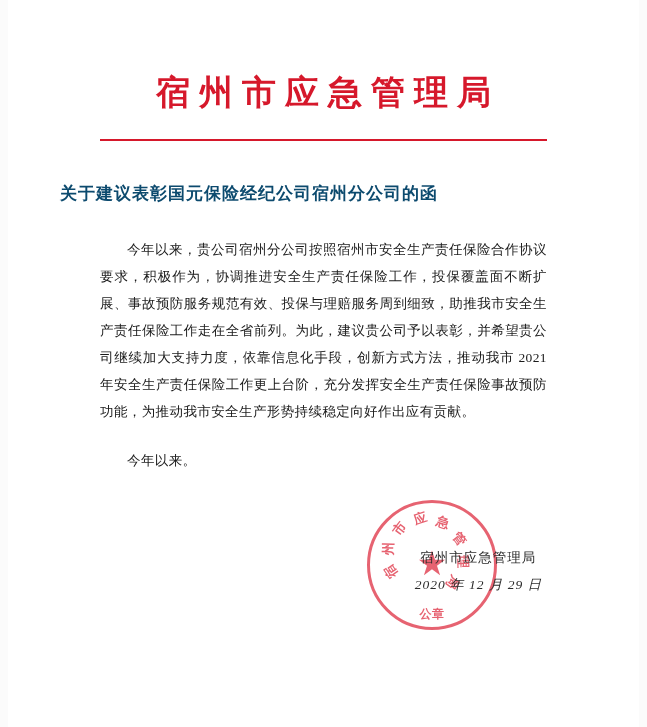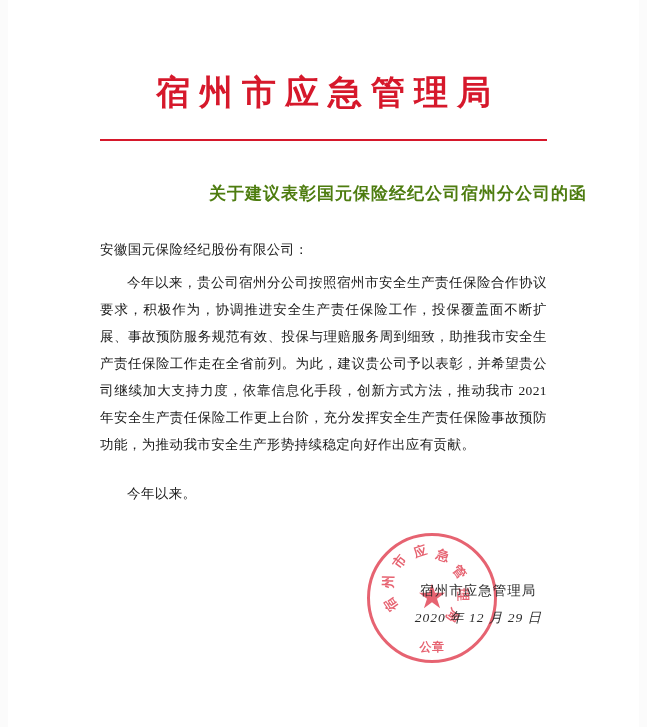--- a/index.html
+++ b/index.html
@@ -38,26 +38,26 @@
     white-space: nowrap;
   }
   .letterhead-rule {
     width: 447px;
     height: 2px;
     background: #d6182b;
     margin: 26px auto 0 auto;
   }
   
   .doc-title {
-    text-align: right;
+    text-align: left;
     font-family: "DejaVu Serif", "Liberation Serif", serif;
     font-weight: bold;
     font-size: 17px;
     letter-spacing: 1px;
-    color: #4d7c0f;
+    color: #0c4a6e;
     margin-top: 40px;
     padding: 0 60px;
     line-height: 1.5;
   }
   
   .body-block {
     margin-top: 30px;
     padding: 0 100px 0 100px;
     font-size: 13.5px;
     line-height: 2.0;
@@ -168,21 +168,20 @@
   <div class="page-edge-right"></div>
 
   <div class="letterhead">
     <div class="letterhead-title">宿州市应急管理局</div>
     <div class="letterhead-rule"></div>
   </div>
 
   <div class="doc-title">关于建议表彰国元保险经纪公司宿州分公司的函</div>
 
   <div class="body-block">
-    <p class="salutation">安徽国元保险经纪股份有限公司：</p>
     <p class="para">今年以来，贵公司宿州分公司按照宿州市安全生产责任保险合作协议要求，积极作为，协调推进安全生产责任保险工作，投保覆盖面不断扩展、事故预防服务规范有效、投保与理赔服务周到细致，助推我市安全生产责任保险工作走在全省前列。为此，建议贵公司予以表彰，并希望贵公司继续加大支持力度，依靠信息化手段，创新方式方法，推动我市 2021 年安全生产责任保险工作更上台阶，充分发挥安全生产责任保险事故预防功能，为推动我市安全生产形势持续稳定向好作出应有贡献。</p>
     <p class="closing">今年以来。</p>
   </div>
 
   <div class="sign-area">
 
     <div class="seal">
       <div class="seal-text">
           <span style="transform: translate(-38.1357px, 25.7229px) translate(-50%, -50%) rotate(-124deg); left: 50%; top: 50%;">宿</span>
           <span style="transform: translate(-45.9857px, -1.14681px) translate(-50%, -50%) rotate(-88.5714deg); left: 50%; top: 50%;">州</span>

